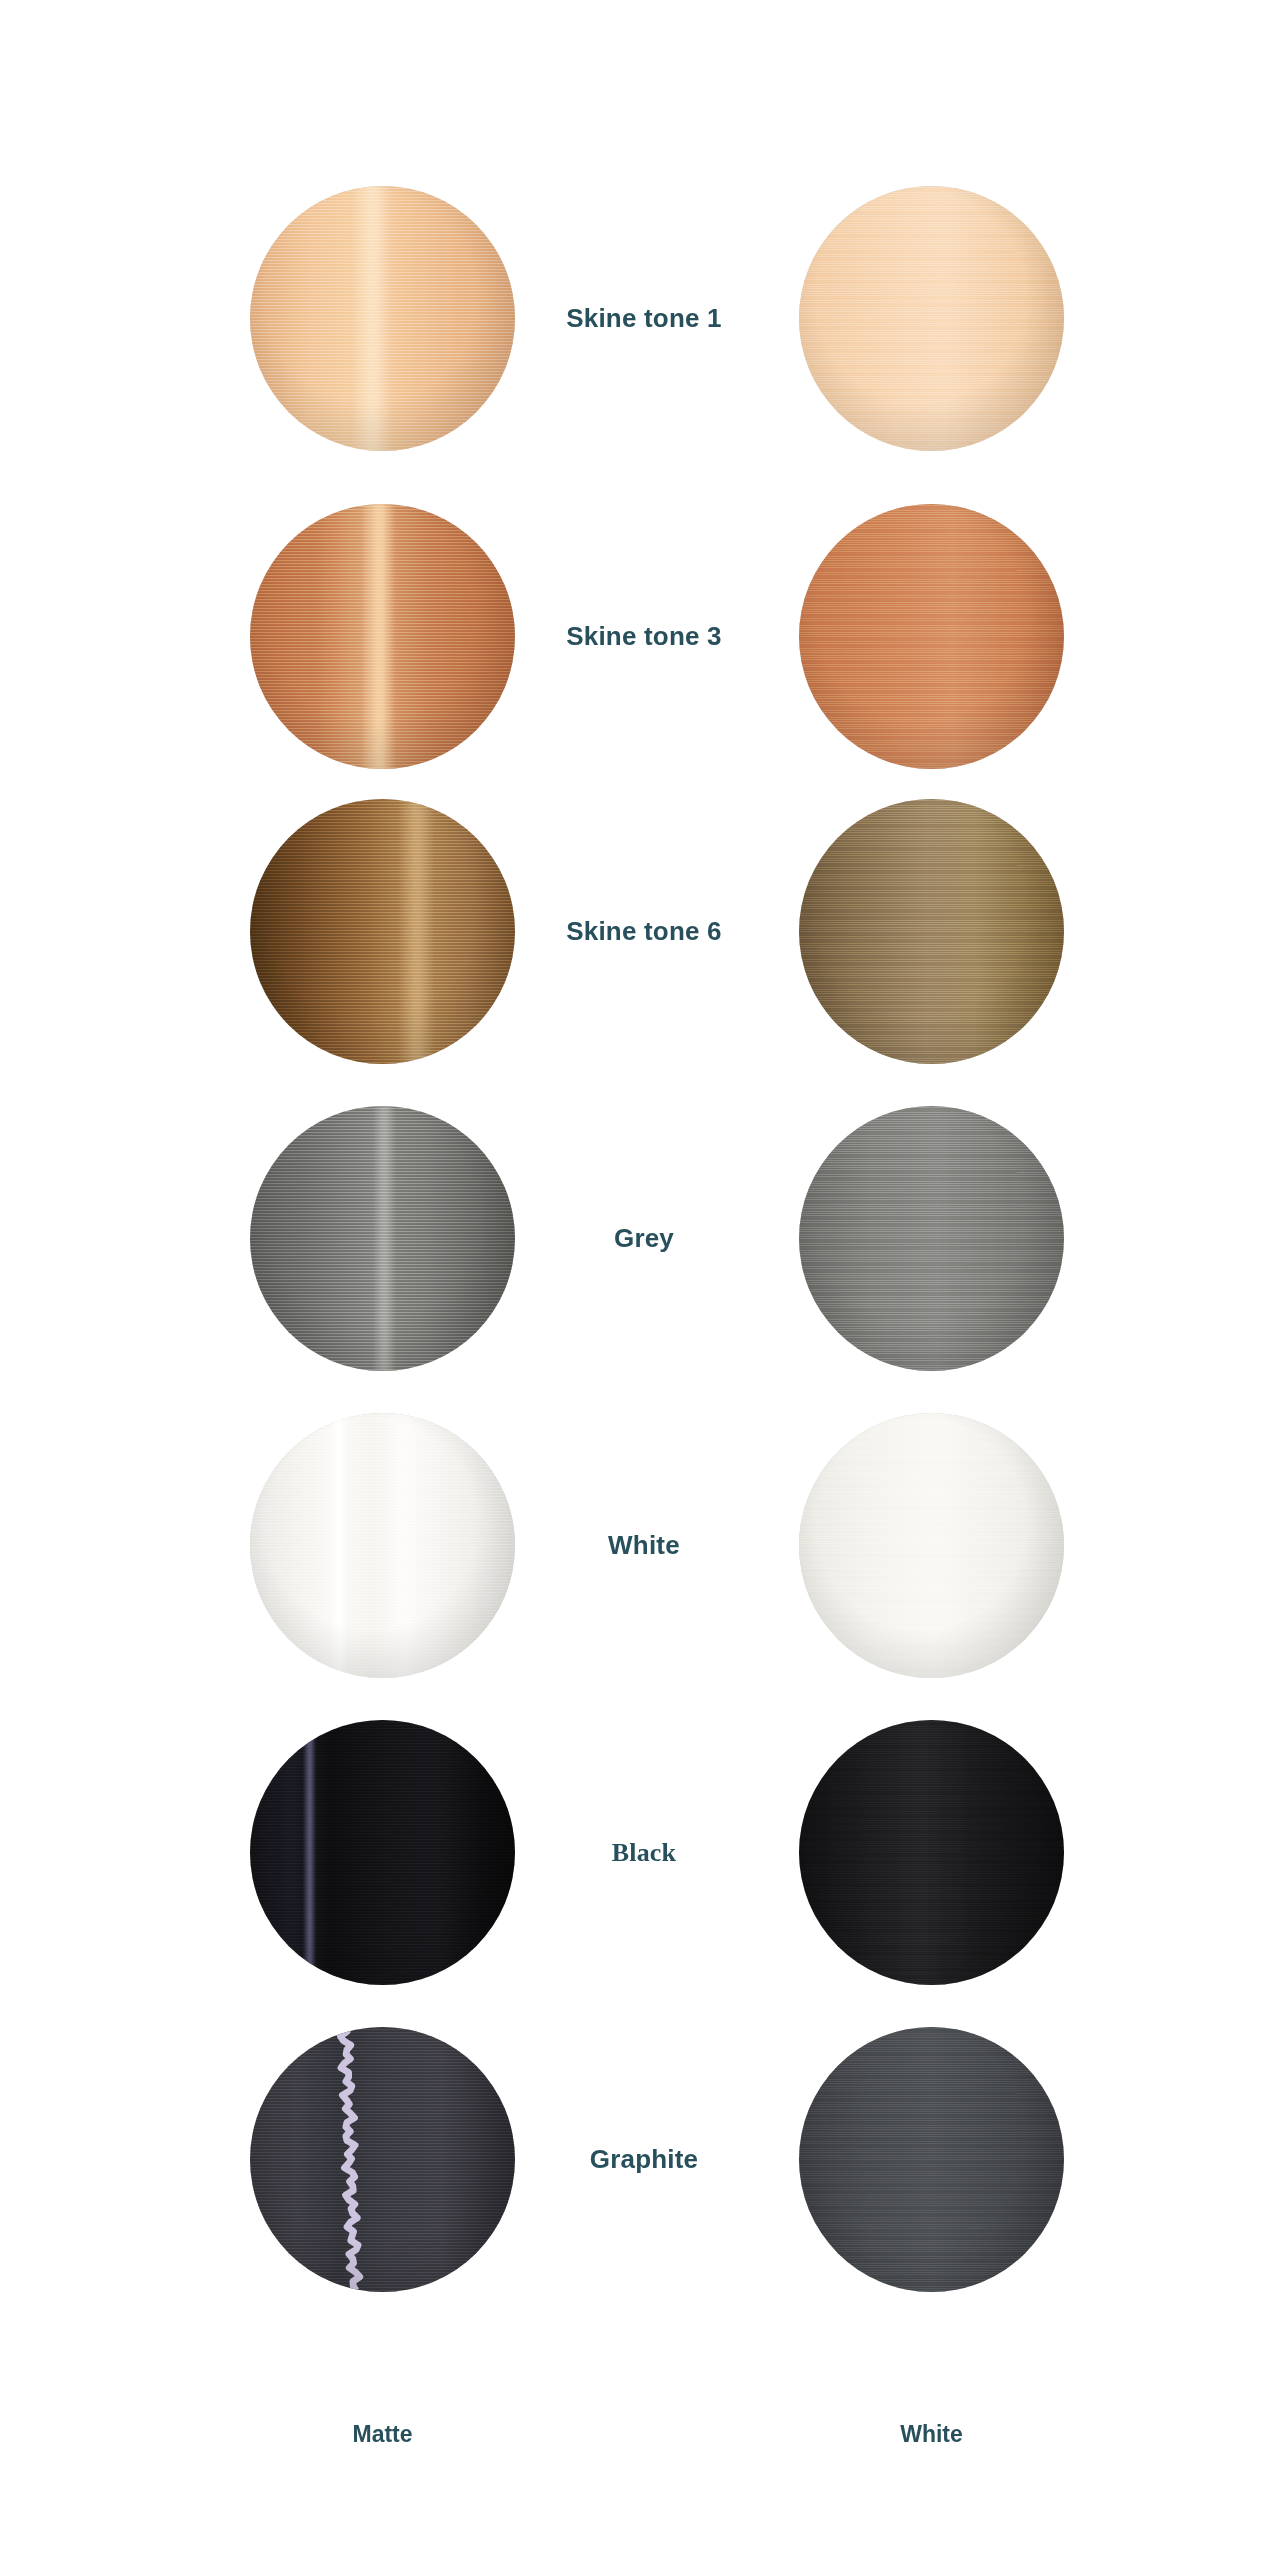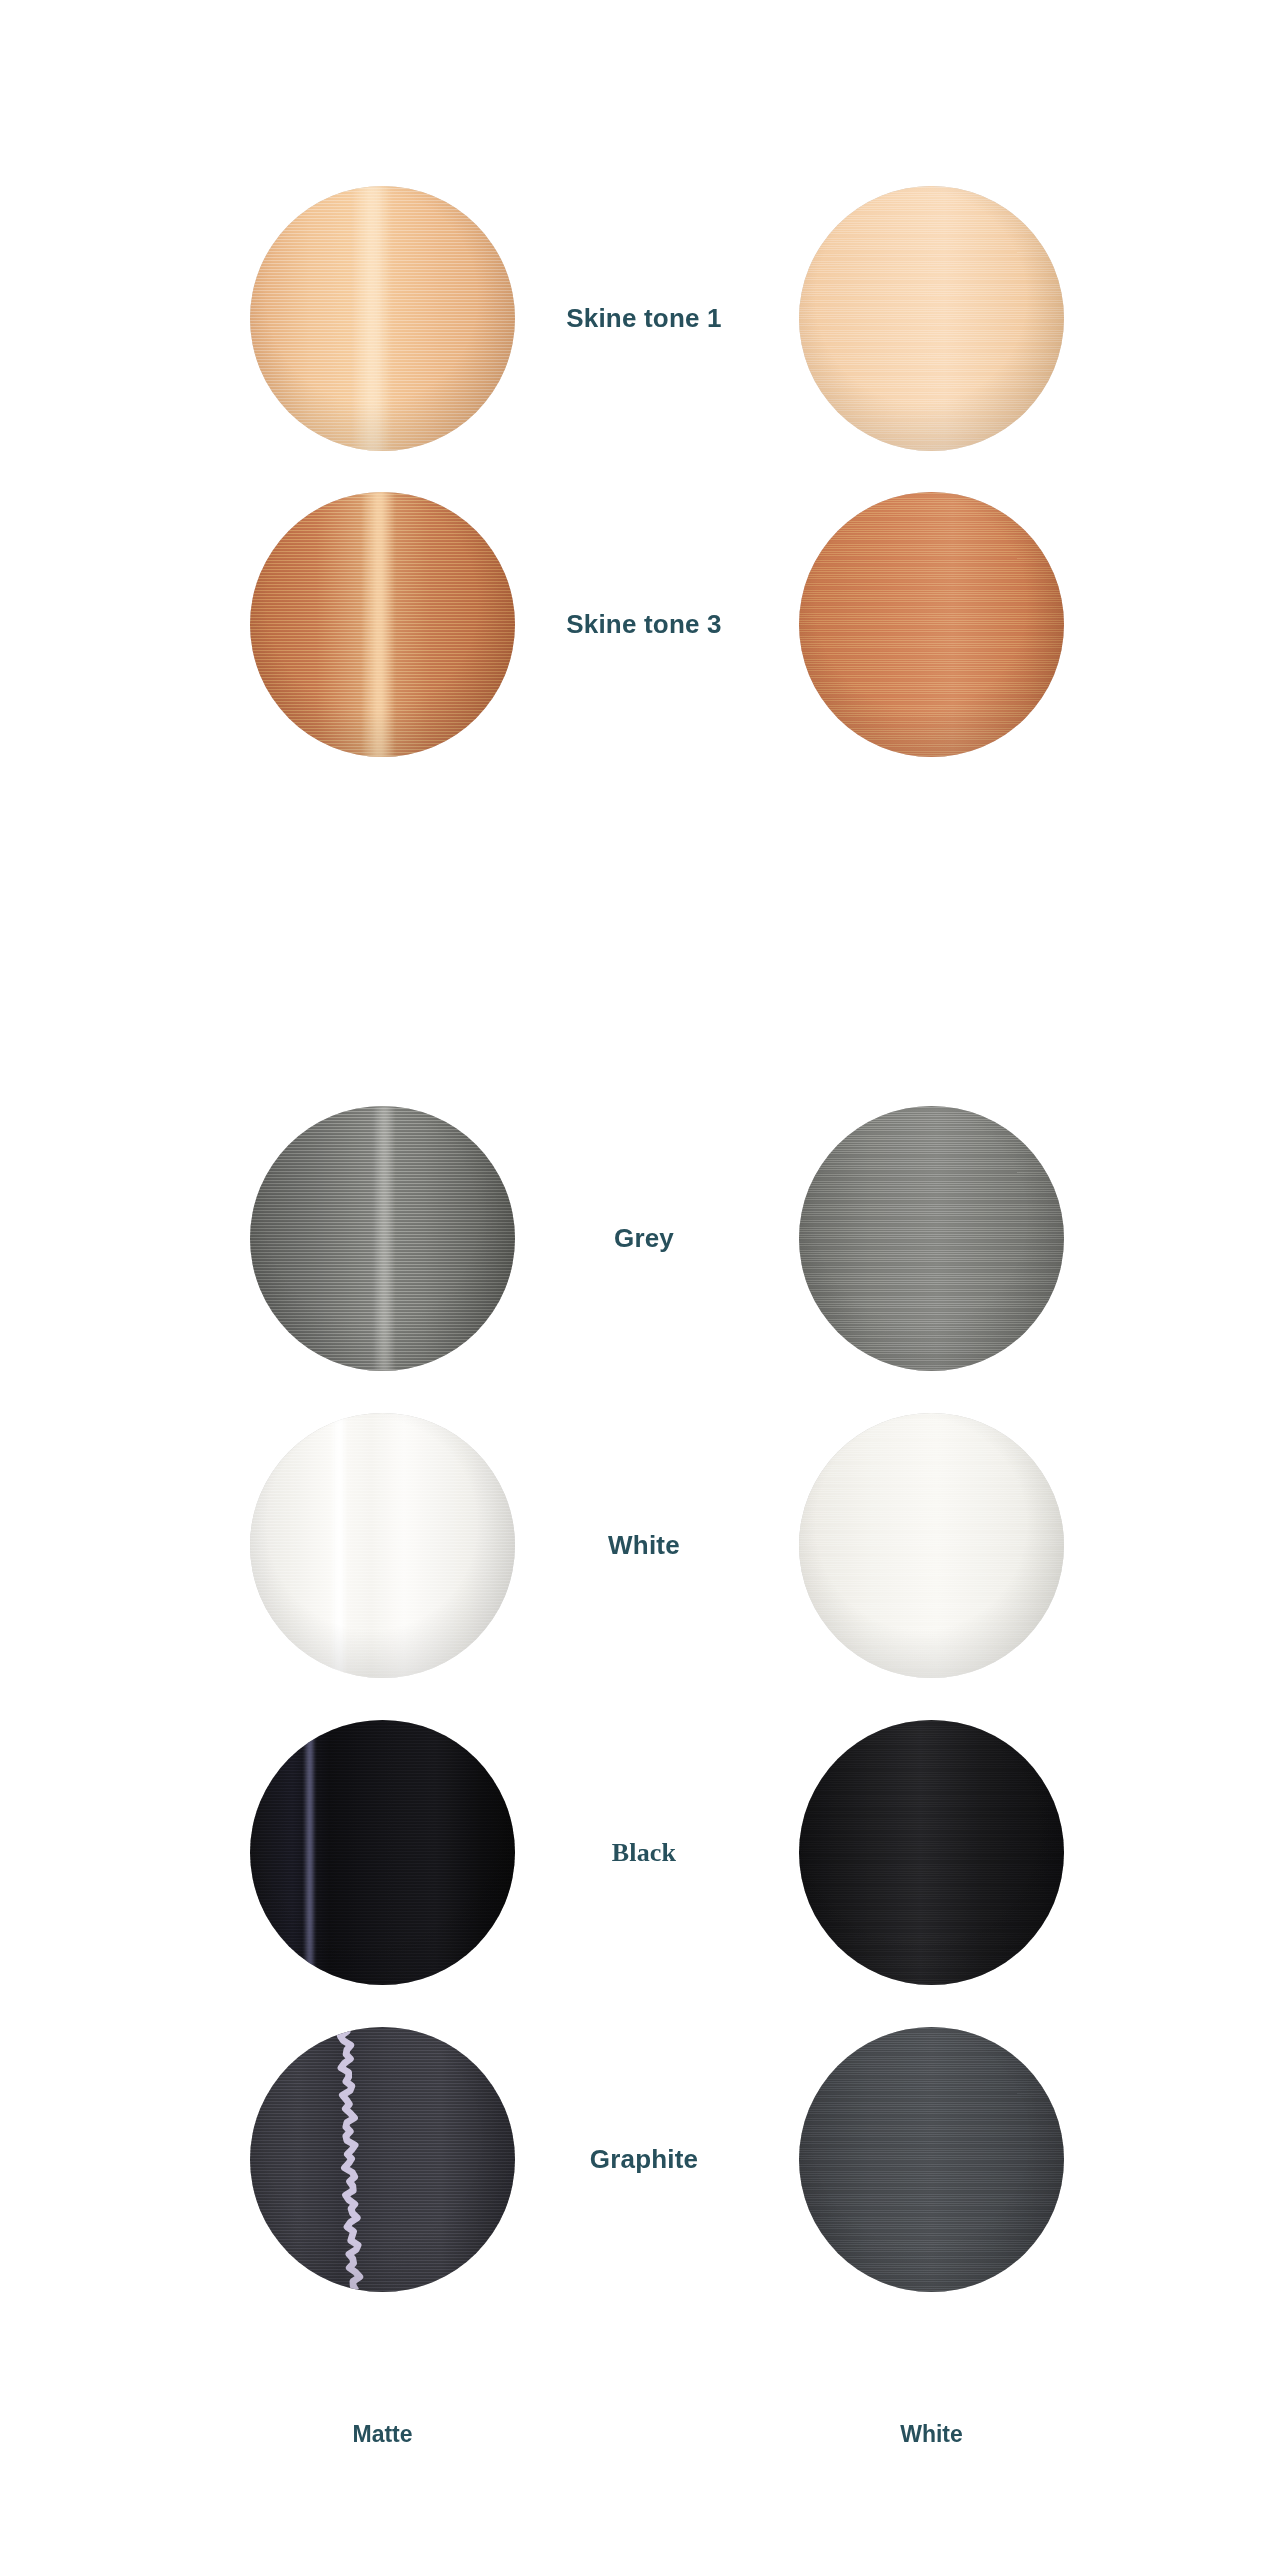--- a/index.html
+++ b/index.html
@@ -101,30 +101,44 @@
         <div class="spec" style="left: 38%; width: 16%; background: linear-gradient(to right, rgba(255, 255, 255, 0) 0%, rgba(255, 240, 215, 0.55) 45%, rgba(255, 240, 215, 0.55) 60%, rgba(255, 255, 255, 0) 100%);"></div>
         <div class="vig" style="background: radial-gradient(72% 72% at 46% 42%, rgba(0, 0, 0, 0) 55%, rgba(0, 0, 0, 0.16) 100%);"></div>
       </div>
       <div class="row-label" style="color: rgb(39, 80, 92);">Skine tone 1</div>
       <div class="swatch matte">
         <div class="base" style="background: linear-gradient(to right, rgb(243, 204, 164) 0%, rgb(248, 215, 180) 35%, rgb(250, 220, 188) 55%, rgb(243, 205, 165) 85%, rgb(237, 195, 151) 100%);"></div>
         <div class="lines fine"></div>
         <div class="vig" style="background: radial-gradient(72% 72% at 46% 42%, rgba(0, 0, 0, 0) 55%, rgba(0, 0, 0, 0.16) 100%);"></div>
       </div>
     </div>
-    <div class="row" style="top: 492px;">
+    <div class="row" style="top: 504px;">
       <div class="swatch glossy">
         <div class="base" style="background: linear-gradient(to right, rgb(187, 111, 69) 0%, rgb(201, 125, 82) 25%, rgb(219, 162, 114) 44%, rgb(200, 126, 83) 68%, rgb(184, 107, 65) 100%);"></div>
         <div class="lines"></div>
         <div class="spec" style="left: 42%; width: 13%; background: linear-gradient(to right, rgba(255, 255, 255, 0) 0%, rgba(255, 226, 184, 0.7) 45%, rgba(255, 226, 184, 0.7) 60%, rgba(255, 255, 255, 0) 100%);"></div>
         <div class="vig" style="background: radial-gradient(72% 72% at 46% 42%, rgba(0, 0, 0, 0) 55%, rgba(0, 0, 0, 0.16) 100%);"></div>
       </div>
       <div class="row-label" style="color: rgb(39, 80, 92);">Skine tone 3</div>
       <div class="swatch matte">
         <div class="base" style="background: linear-gradient(to right, rgb(198, 119, 76) 0%, rgb(210, 132, 89) 35%, rgb(215, 142, 99) 58%, rgb(203, 124, 81) 85%, rgb(190, 112, 70) 100%);"></div>
+        <div class="lines fine"></div>
+        <div class="vig" style="background: radial-gradient(72% 72% at 46% 42%, rgba(0, 0, 0, 0) 55%, rgba(0, 0, 0, 0.16) 100%);"></div>
+      </div>
+    </div>
+    <div class="row" style="top: 799px;">
+      <div class="swatch glossy">
+        <div class="base" style="background: linear-gradient(to right, rgb(79, 53, 24) 0%, rgb(109, 72, 36) 18%, rgb(151, 105, 60) 45%, rgb(176, 133, 81) 62%, rgb(154, 112, 70) 82%, rgb(125, 87, 48) 100%);"></div>
+        <div class="lines"></div>
+        <div class="spec" style="left: 56%; width: 14%; background: linear-gradient(to right, rgba(255, 255, 255, 0) 0%, rgba(228, 196, 152, 0.45) 45%, rgba(228, 196, 152, 0.45) 60%, rgba(255, 255, 255, 0) 100%);"></div>
+        <div class="vig" style="background: radial-gradient(72% 72% at 46% 42%, rgba(0, 0, 0, 0) 55%, rgba(0, 0, 0, 0.16) 100%);"></div>
+      </div>
+      <div class="row-label" style="color: rgb(39, 80, 92);">Skine tone 6</div>
+      <div class="swatch matte">
+        <div class="base" style="background: linear-gradient(to right, rgb(111, 90, 62) 0%, rgb(134, 112, 79) 22%, rgb(156, 132, 99) 48%, rgb(160, 135, 96) 66%, rgb(139, 114, 72) 85%, rgb(123, 98, 57) 100%);"></div>
         <div class="lines fine"></div>
         <div class="vig" style="background: radial-gradient(72% 72% at 46% 42%, rgba(0, 0, 0, 0) 55%, rgba(0, 0, 0, 0.16) 100%);"></div>
       </div>
     </div>
     <div class="row" style="top: 1413px;">
       <div class="swatch glossy">
         <div class="base" style="background: linear-gradient(to right, rgb(235, 234, 230) 0%, rgb(244, 243, 239) 18%, rgb(252, 251, 248) 32%, rgb(246, 245, 241) 46%, rgb(253, 252, 250) 58%, rgb(242, 241, 237) 80%, rgb(230, 229, 225) 100%);"></div>
         <div class="lines"></div>
         <div class="spec" style="left: 30%; width: 7%; background: linear-gradient(to right, rgba(255, 255, 255, 0) 0%, rgba(255, 255, 255, 0.85) 45%, rgba(255, 255, 255, 0.85) 60%, rgba(255, 255, 255, 0) 100%);"></div>
         <div class="vig" style="background: radial-gradient(72% 72% at 46% 42%, rgba(0, 0, 0, 0) 55%, rgba(0, 0, 0, 0.16) 100%);"></div>

